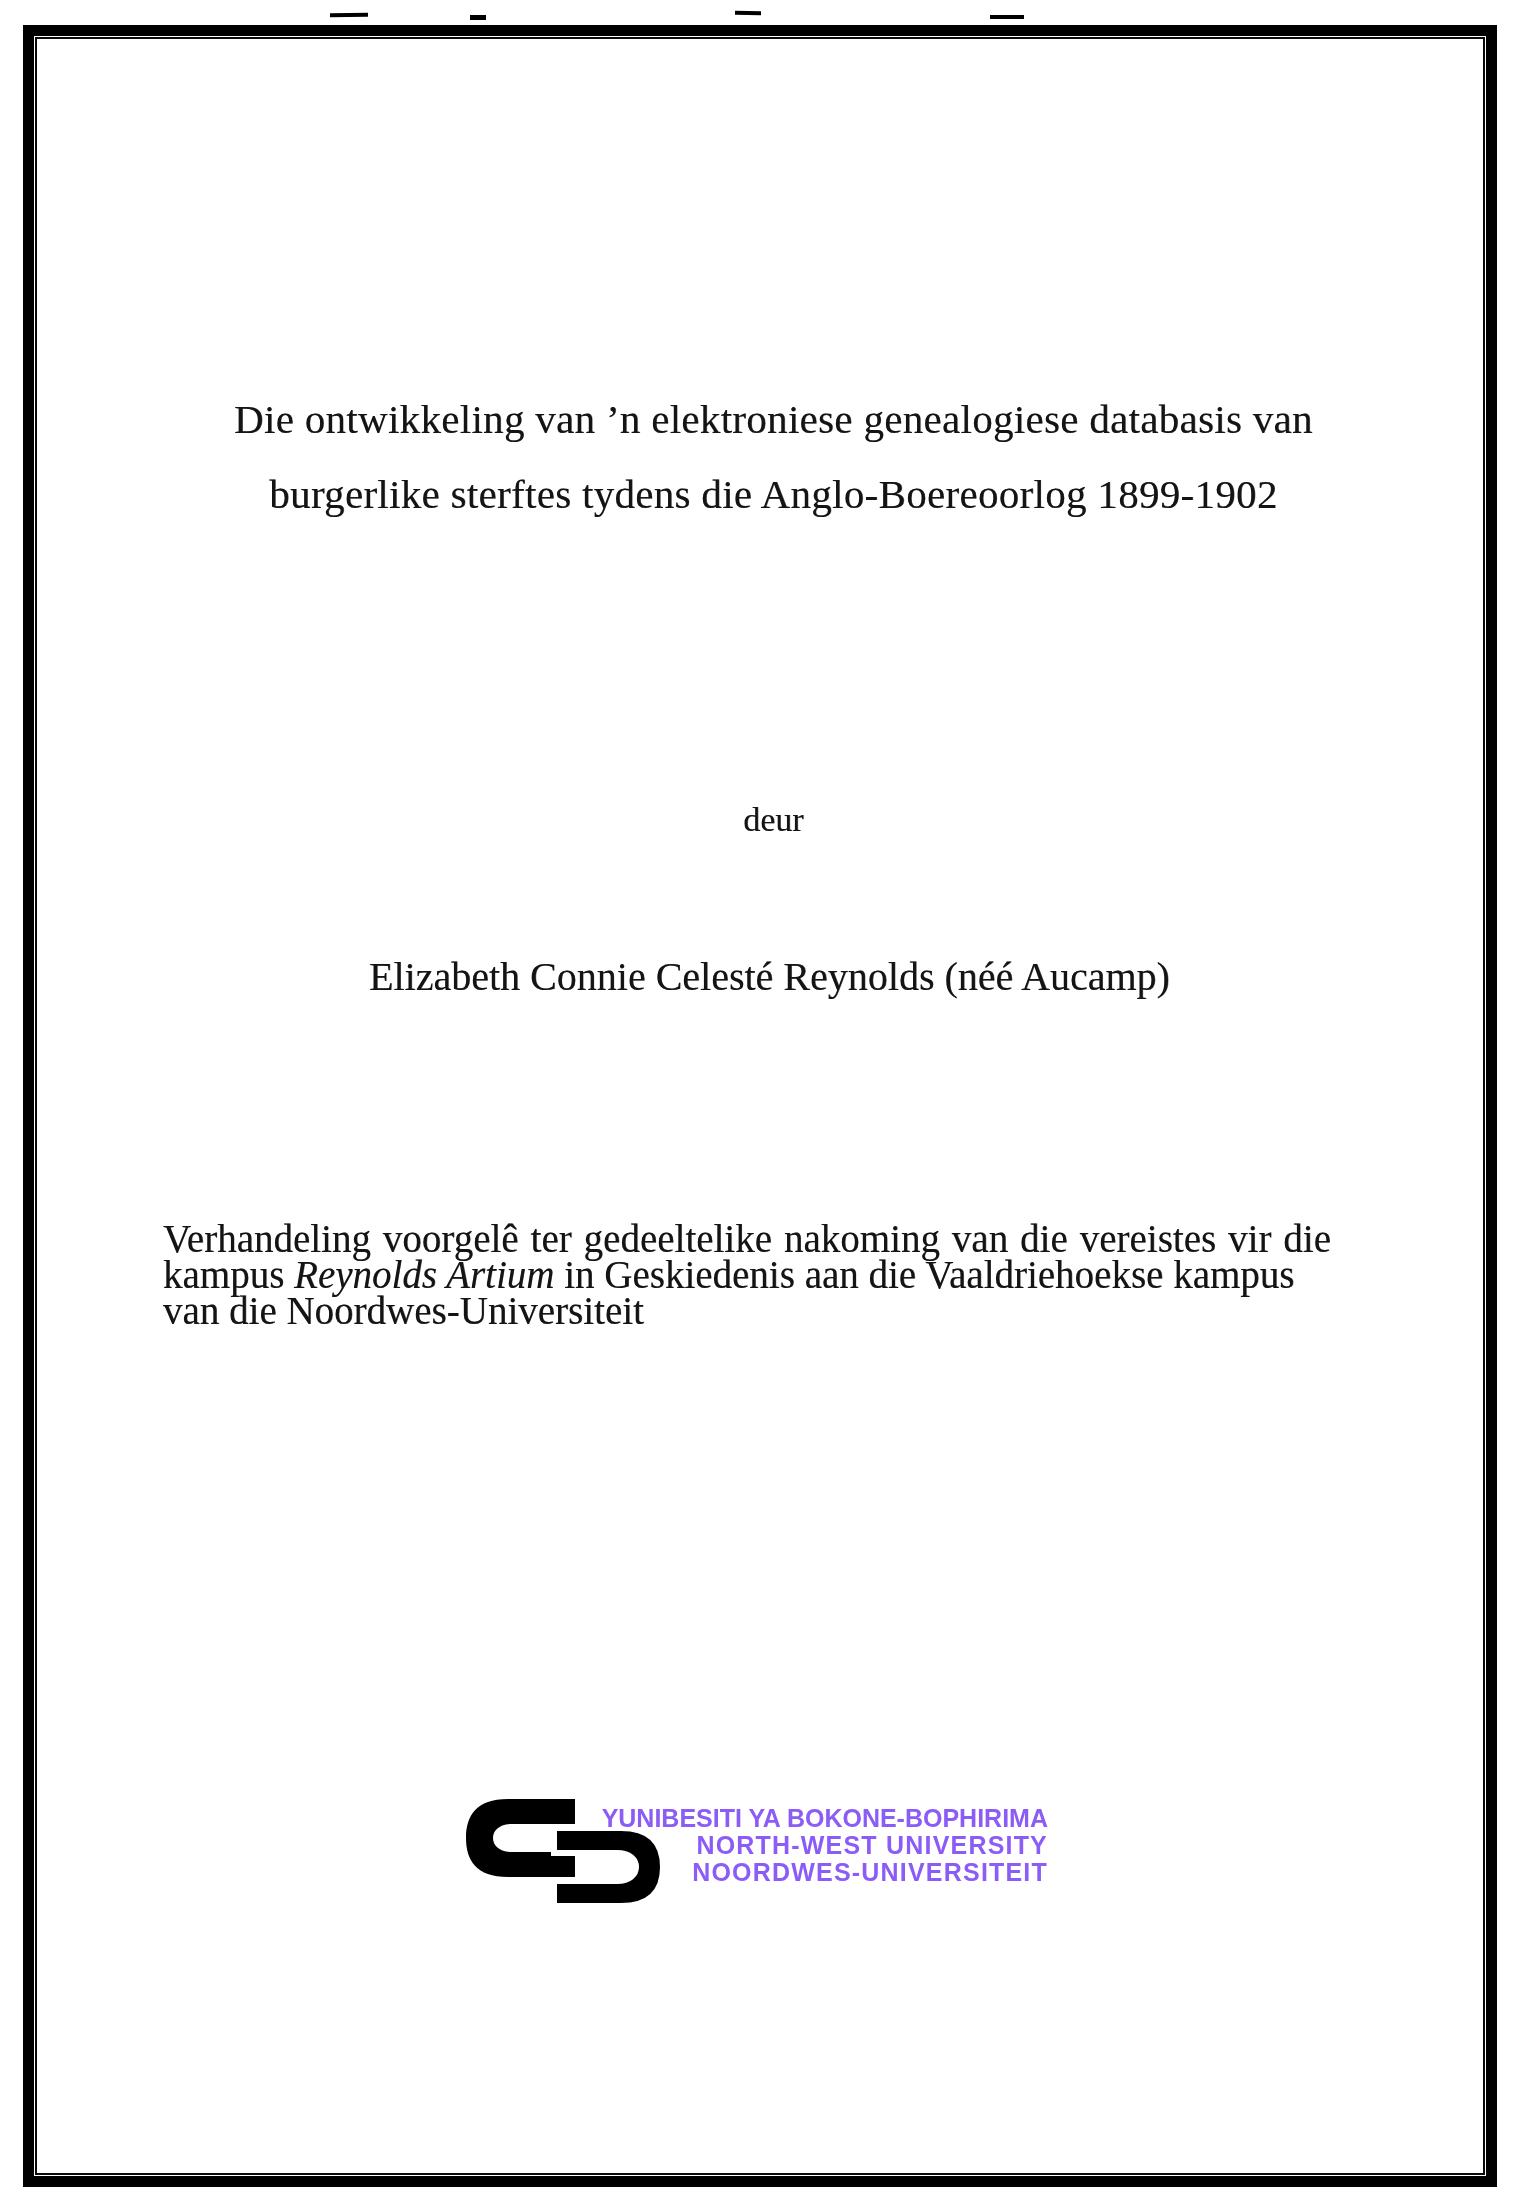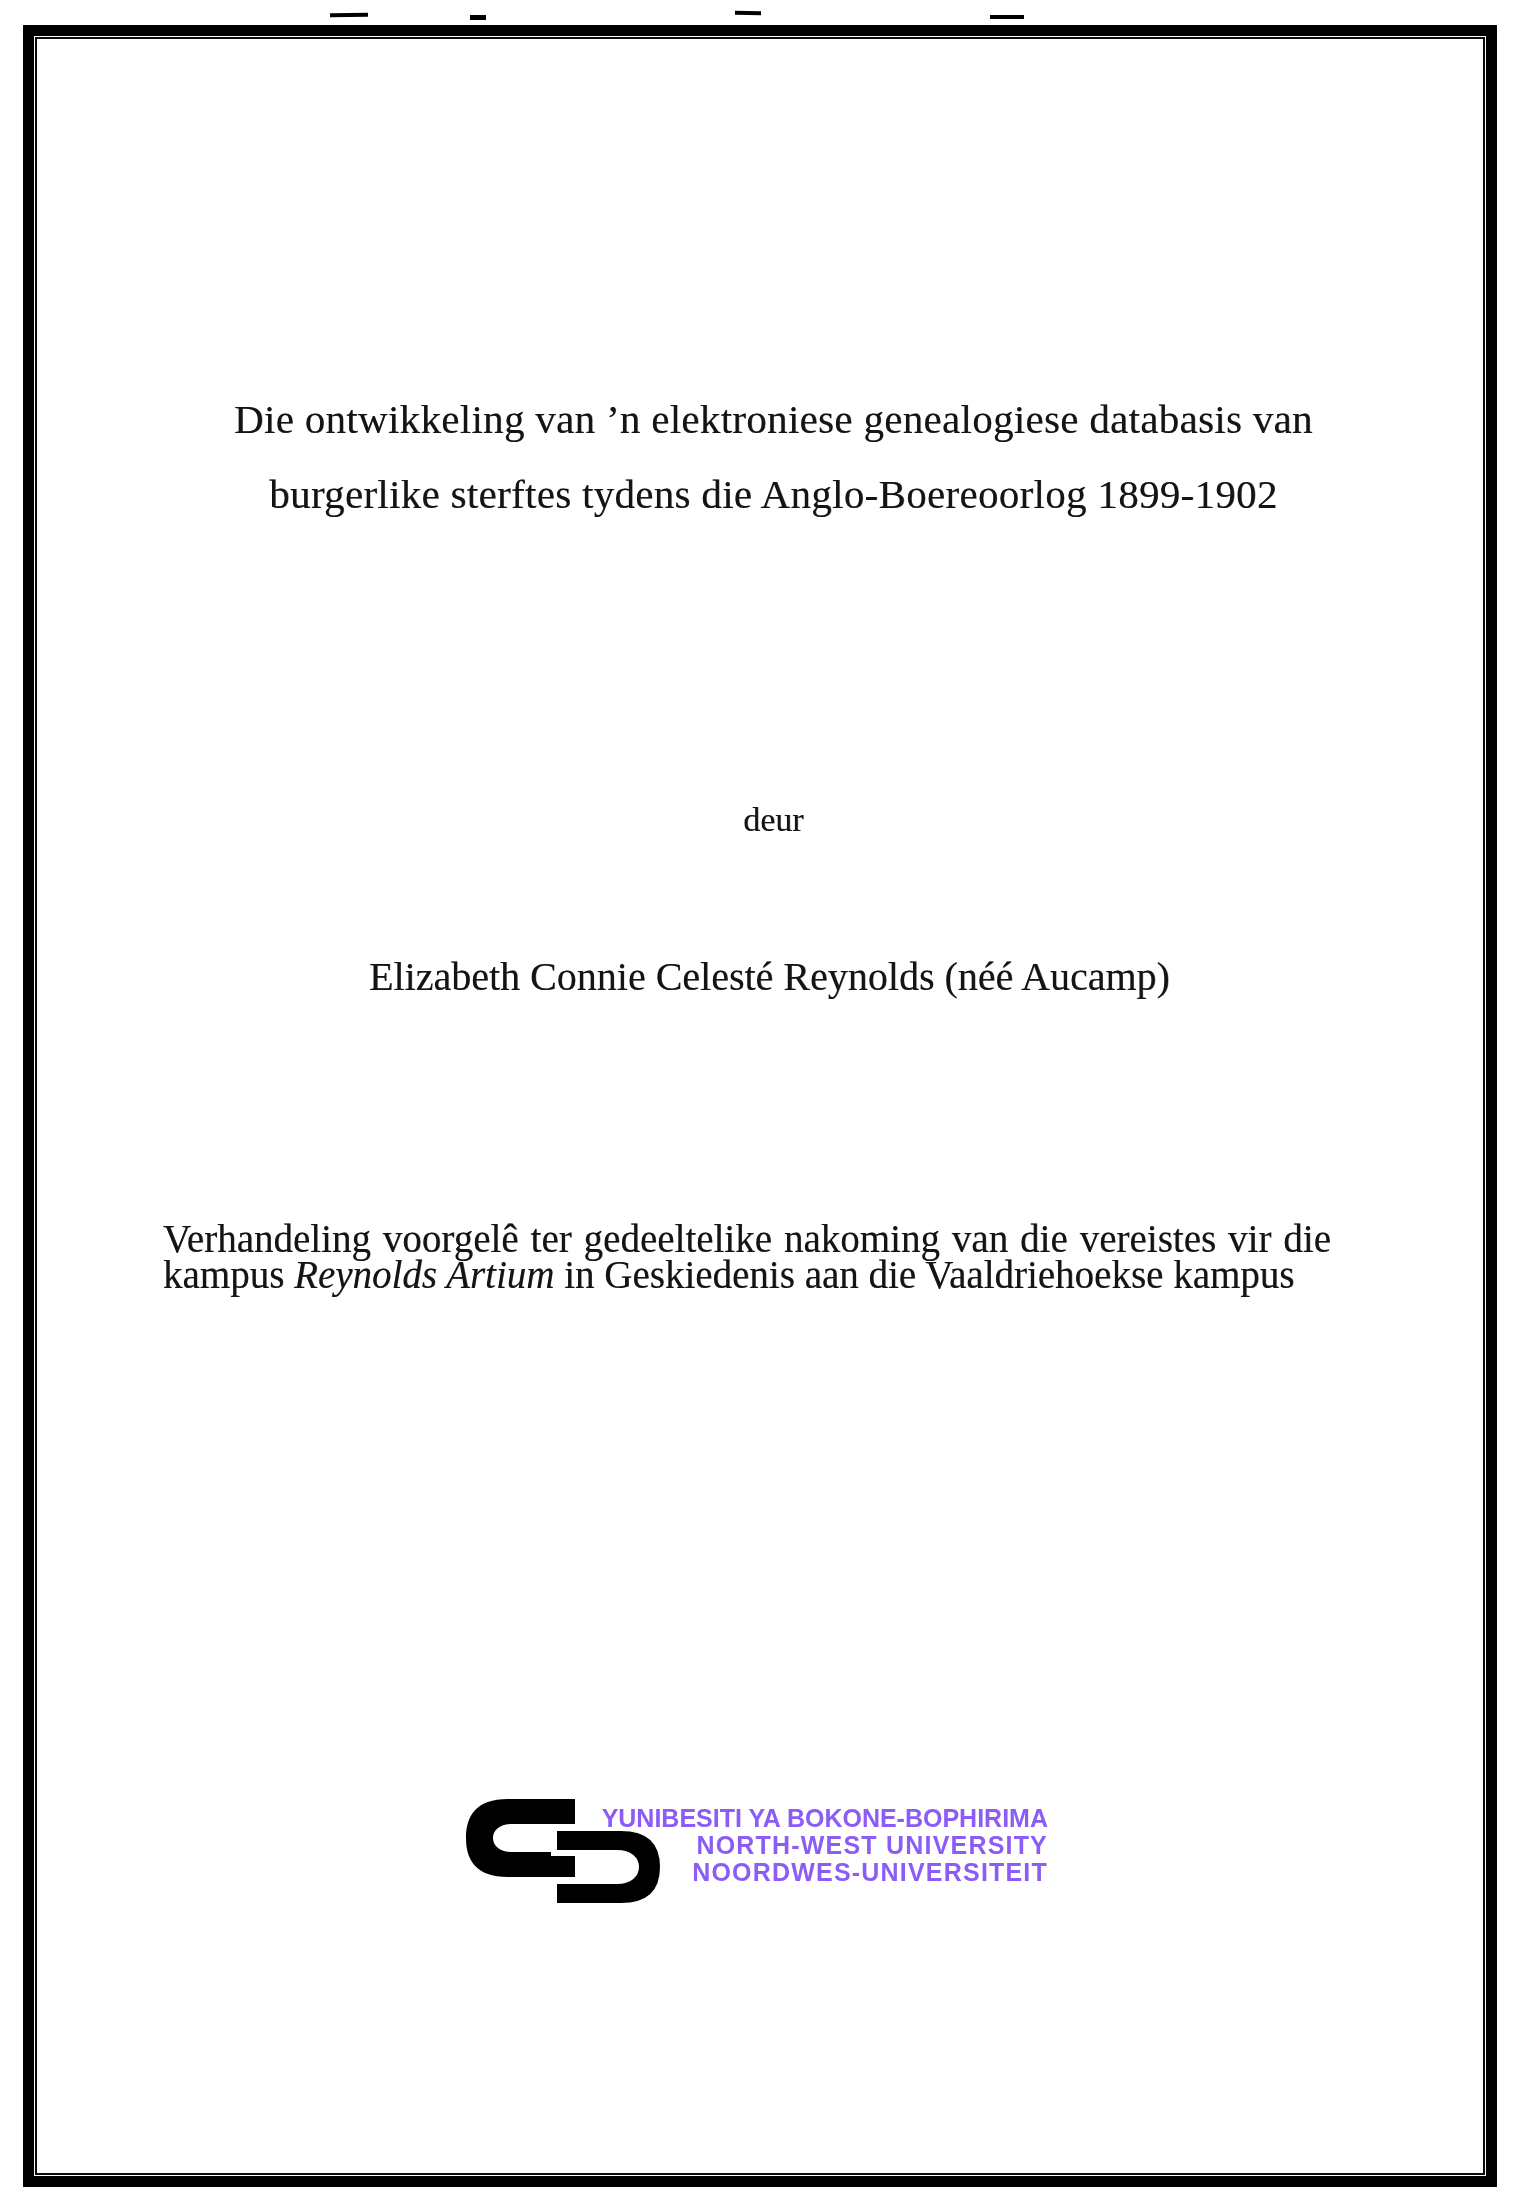--- a/index.html
+++ b/index.html
@@ -134,20 +134,21 @@
     <span class="title-line">burgerlike sterftes tydens die Anglo-Boereoorlog 1899-1902</span>
   </div>
 
   <div class="byline ink">deur</div>
 
   <div class="author-line ink">Elizabeth Connie Celesté Reynolds (néé Aucamp)</div>
 
   <div class="submission ink">
     <span class="jline">Verhandeling voorgelê ter gedeeltelike nakoming van die vereistes vir die</span>
     <span class="nline"><span>kampus </span><span class="it">Reynolds Artium</span><span> in Geskiedenis aan die Vaaldriehoekse kampus</span></span>
+    <span class="nline">van die Noordwes-Universiteit</span>
   </div>
 
 
   <div class="logo">
     <svg class="logo-mark" width="197" height="107" viewBox="0 0 197 107" xmlns="http://www.w3.org/2000/svg">
 
       <path fill="#000" d="M 109 0 L 42 0 C 10 0 0 17 0 39 C 0 61 10 78 42 78 L 109 78 L 109 53 L 46 53
                C 33 53 27 46 27 39 C 27 32 33 25 46 25 L 109 25 Z"></path>
 
       <path fill="#000" stroke="#ffffff" stroke-width="6" transform="translate(88,29) rotate(180 54.5 39)" d="M 109 0 L 42 0 C 10 0 0 17 0 39 C 0 61 10 78 42 78 L 109 78 L 109 53 L 46 53

